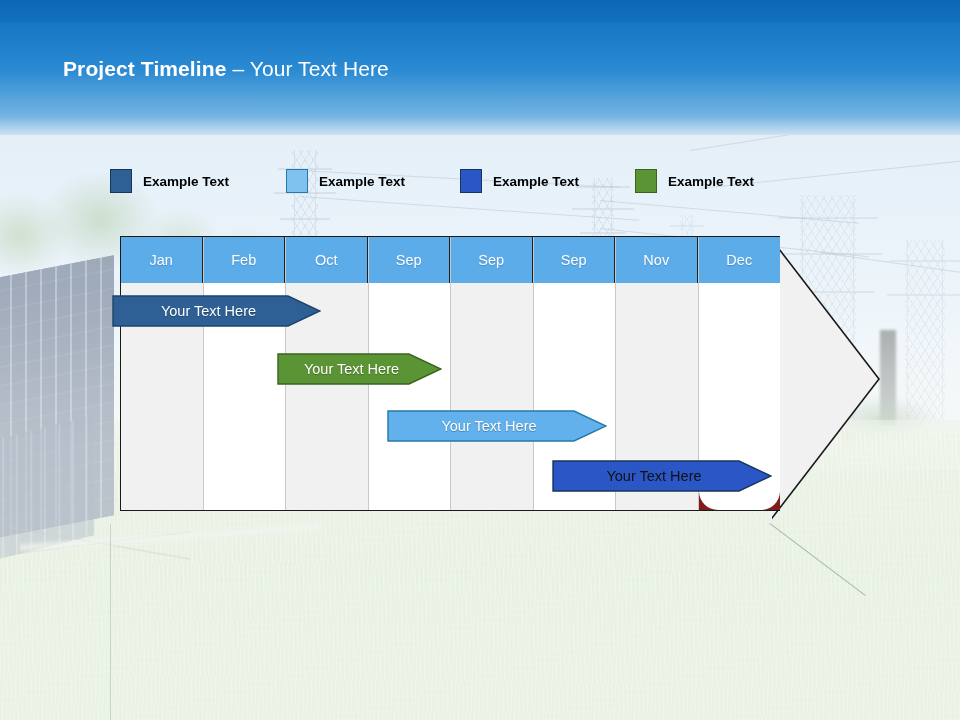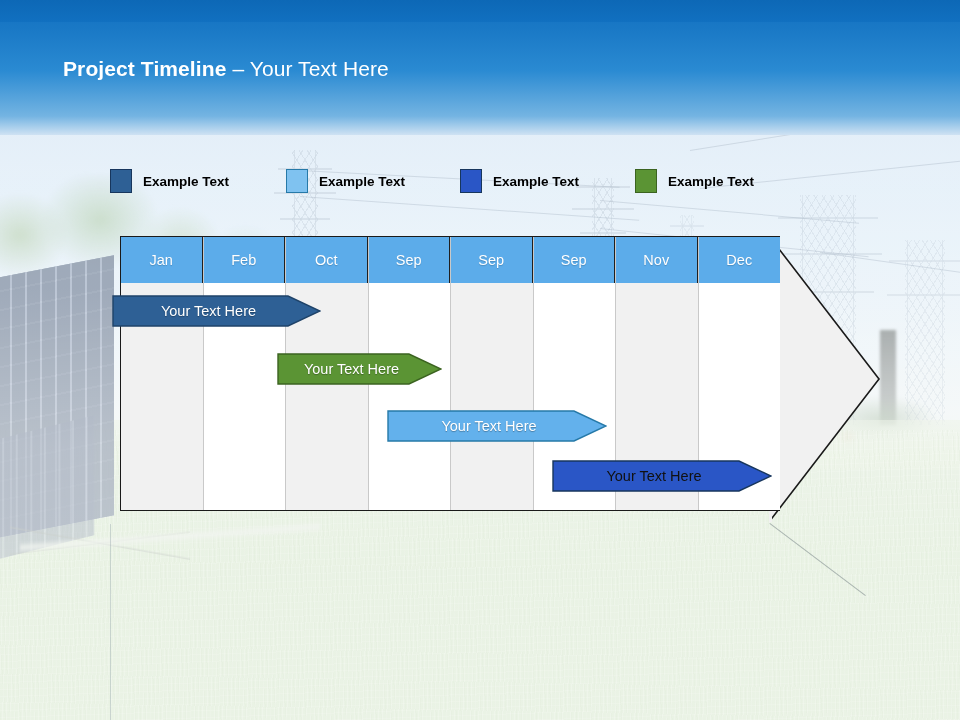--- a/index.html
+++ b/index.html
@@ -240,21 +240,21 @@
   }
   .col {
     flex: 1 1 0;
     height: 100%;
     border-right: 1px solid #c9c9c9;
     box-sizing: border-box;
     position: relative;
   }
   .col:nth-child(odd)  { background: #f1f1f1; }
   .col:nth-child(even) { background: #ffffff; }
-  .col:last-child { border-right: none; }
+  .col:last-child { border-right: none; border-radius: 19px; }
   .col-head {
     position: absolute;
     left: 0; top: 0; right: 0;
     height: 46px;
     background: #5cacea;
     border-right: 1px solid #1f1f1f;
     box-sizing: border-box;
     color: #ffffff;
     font-size: 14.5px;
     display: flex;

